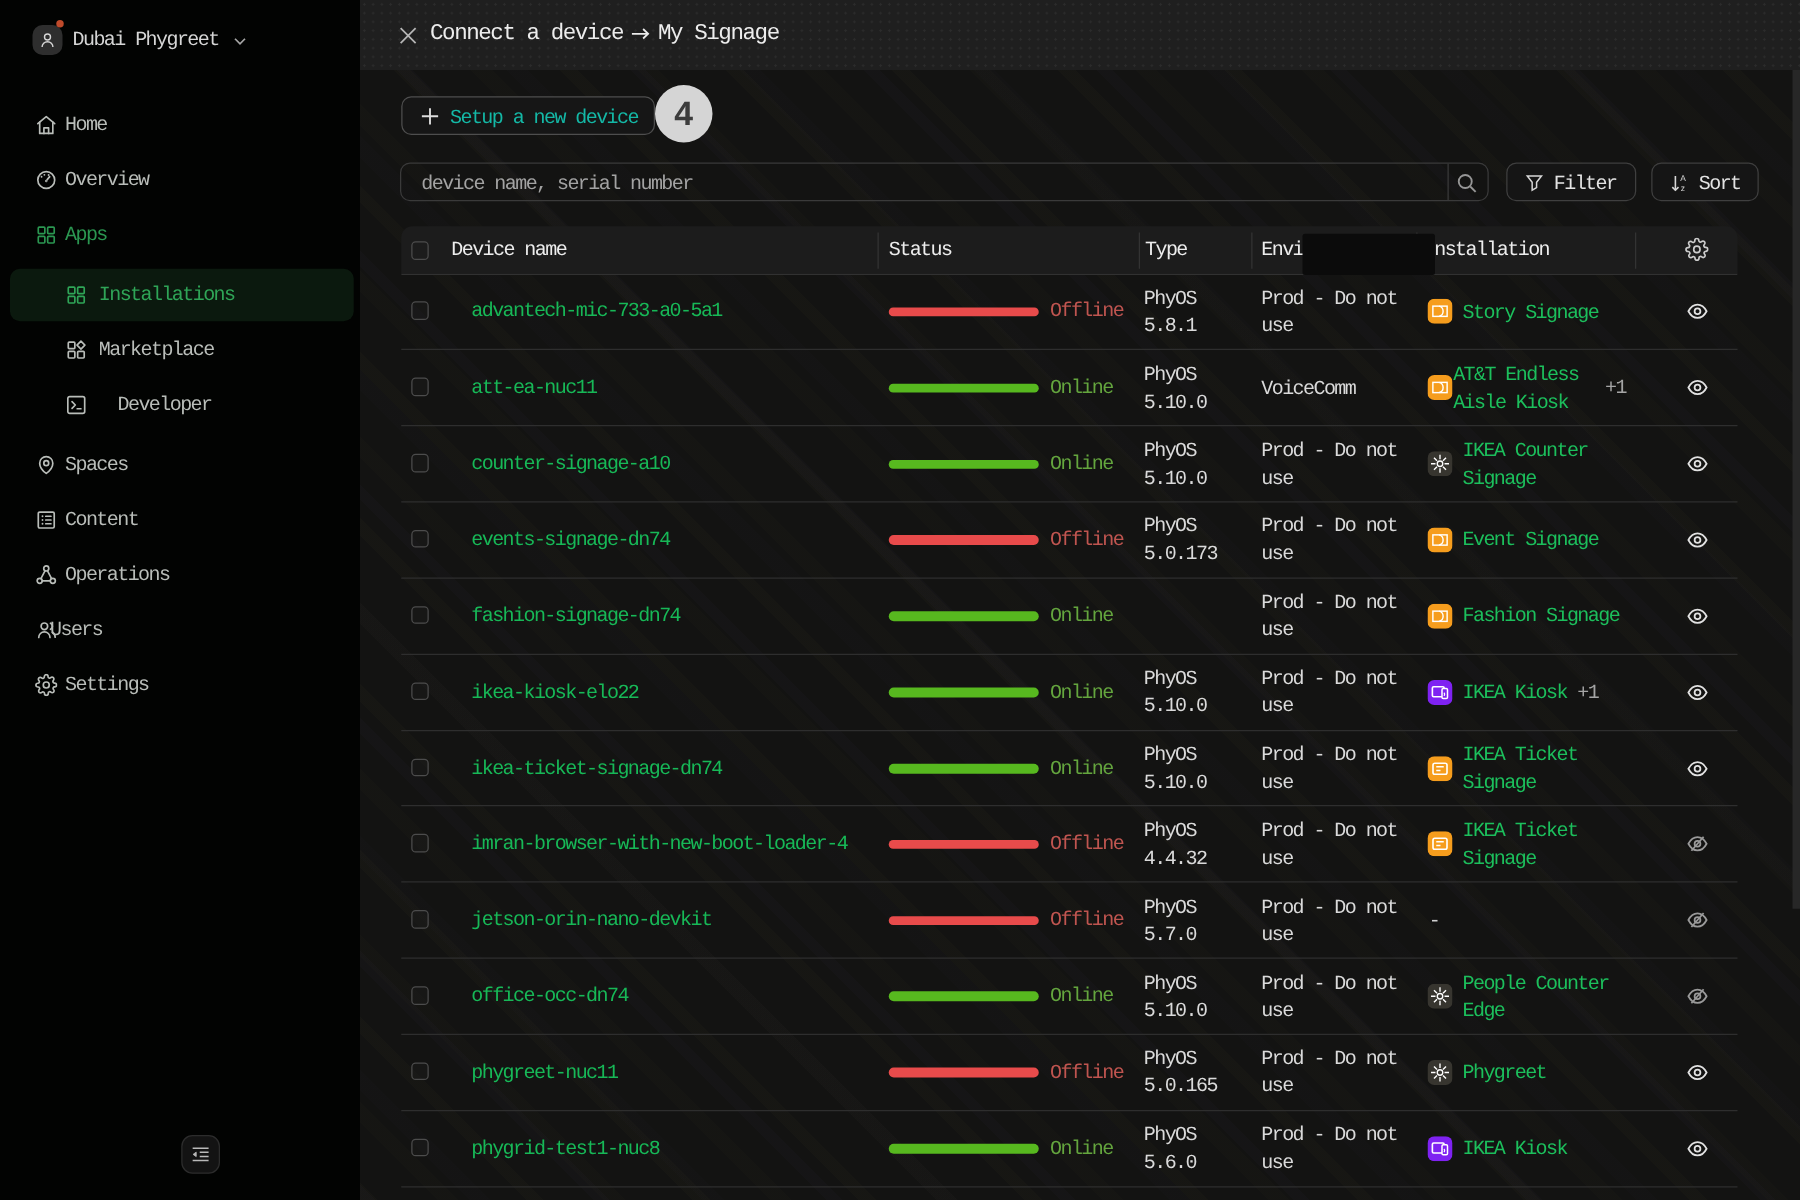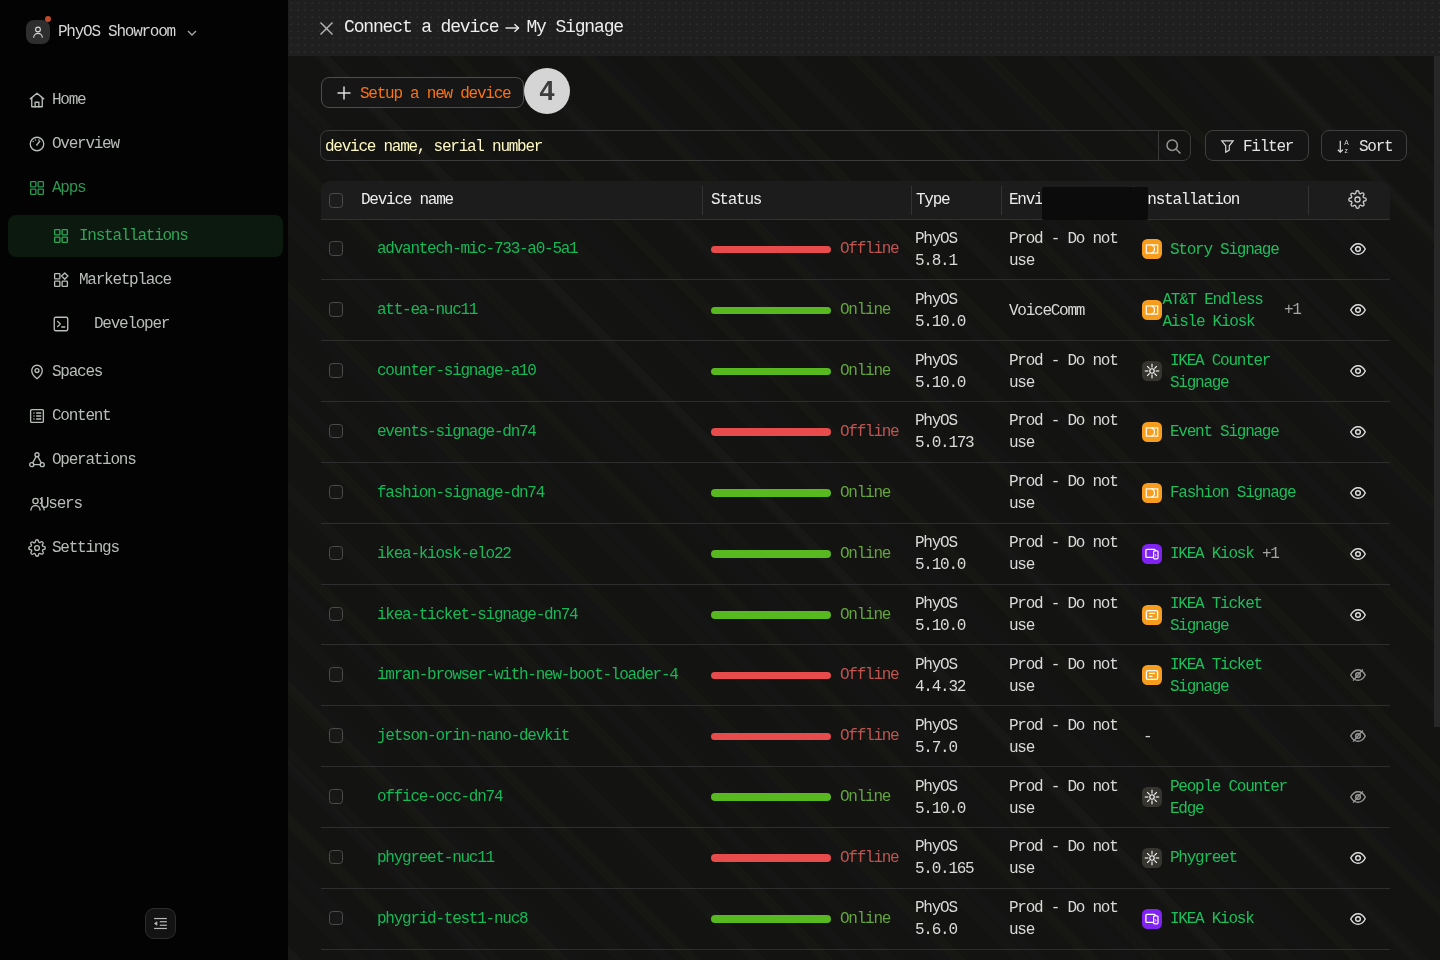--- a/index.html
+++ b/index.html
@@ -24,26 +24,26 @@
  background:repeating-linear-gradient(45deg, rgba(125,118,58,0.034) 0 10px, rgba(0,0,0,0) 10px 44px, rgba(125,118,58,0.022) 44px 56px, rgba(0,0,0,0) 56px 94px),repeating-linear-gradient(45deg, rgba(108,92,168,0.027) 0 9px, rgba(0,0,0,0) 9px 62px, rgba(108,92,168,0.017) 62px 74px, rgba(0,0,0,0) 74px 132px);
  pointer-events:none}
 #topbar{position:absolute;left:0;top:0;width:1244px;height:56px;background:#1f1f1f;z-index:3;
  background-image:radial-gradient(circle, #2b2b2b 1px, rgba(0,0,0,0) 1px);background-size:7px 7px}
 #xicon{position:absolute;left:31px;top:21px;z-index:4}
 #title{position:absolute;left:56px;top:17px;font-size:18px;letter-spacing:-1.15px;color:#ededed;z-index:4}
 #title svg{display:inline-block;vertical-align:-1px;margin:0 6px 0 7px}
 
 #setup{position:absolute;left:33px;top:77px;width:203px;height:31px;border:1px solid #4e4e4e;border-radius:8px;background:#161616;z-index:2}
 #setup .pl{position:absolute;left:14px;top:7px}
-#setup .tx{position:absolute;left:38px;top:7px;color:#f97316}
+#setup .tx{position:absolute;left:38px;top:7px;color:#14b8a6}
 #badge{position:absolute;left:236px;top:68px;width:46px;height:46px;border-radius:50%;background:#d5d5d5;z-index:3;
  font-family:"Liberation Sans",sans-serif;font-weight:bold;font-size:27px;color:#3c3c3c;letter-spacing:0;text-align:center;line-height:46px}
 
 #search{position:absolute;left:32px;top:130px;width:871px;height:31px;border:1px solid #3a3a3a;border-radius:8px}
-#search .ph{position:absolute;left:4px;top:7px;color:#fef9c3}
+#search .ph{position:absolute;left:16px;top:7px;color:#a3a3a3}
 #search .sep{position:absolute;right:31px;top:0;width:1px;height:29px;background:#3a3a3a}
 #search svg{position:absolute;right:8px;top:7px}
 .btn{position:absolute;top:129.5px;height:31px;border:1px solid #3f3f3f;border-radius:8px;background:#151515;color:#e3e3e3}
 #fbtn{left:917px;width:104px}
 #sbtn{left:1033px;width:86px}
 .btn svg{position:absolute;left:13px;top:7px}
 .btn .tx{position:absolute;left:37px;top:7px}
 
 #thead{position:absolute;left:32.5px;top:181px;width:1069.5px;height:38.5px;background:#1c1c1c;border-radius:9px 9px 0 0;z-index:2;border-bottom:1px solid #313131}
 #thead .hsep{position:absolute;top:5px;width:1px;height:29px;background:#333}
@@ -427,21 +427,21 @@
   </div>
 </div>
 <div id="side">
   <div id="avatar">
       <svg width="16" height="16" viewBox="0 0 24 24" fill="none" stroke="#d5d5d5" stroke-width="1.7">
         <circle cx="12" cy="8.3" r="3.6"></circle>
         <path d="M5.5 20.5c0-3.6 2.9-6.5 6.5-6.5s6.5 2.9 6.5 6.5"></path>
       </svg>
     </div>
   <div id="avdot"></div>
-  <div id="orgname">PhyOS Showroom</div>
+  <div id="orgname">Dubai Phygreet</div>
   <svg id="chev" width="12" height="12" viewBox="0 0 12 12" fill="none" stroke="#a5a5a5" stroke-width="1.4">
       <path d="M2 4l4 4 4-4"></path>
     </svg>
   <div id="activepill"></div>
 <div class="nav " style="top:144px">
       <span class="nico" style="left:28px">
         <svg width="18" height="18" viewBox="0 0 24 24" fill="none" stroke="#b9bdb9" stroke-width="1.8" stroke-linecap="round" stroke-linejoin="round">
           <path d="M15.6 8.4 13 11.6"></path>
           <circle cx="12" cy="12" r="9"></circle>
           <circle cx="12" cy="13" r="0.4" fill="currentcolor"></circle>

